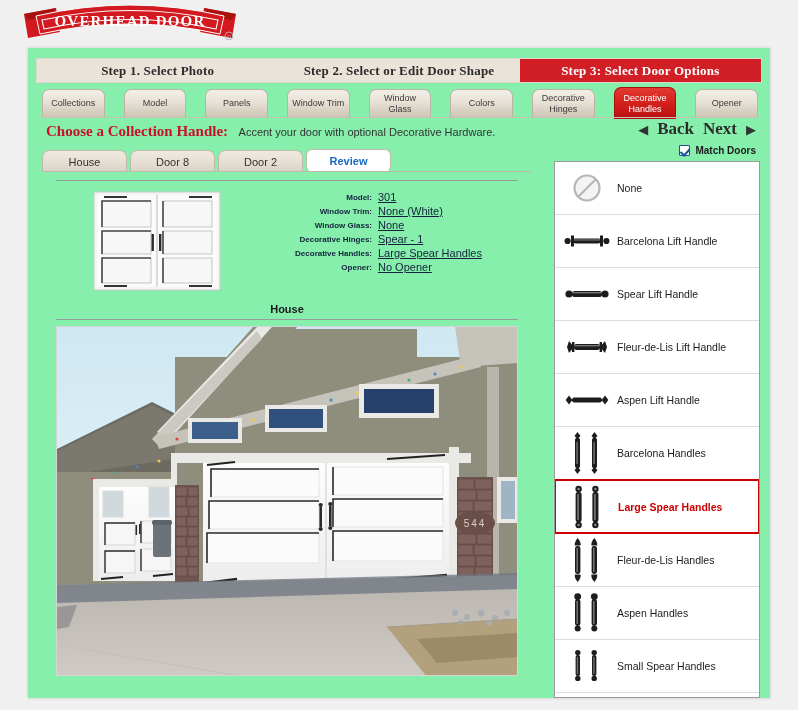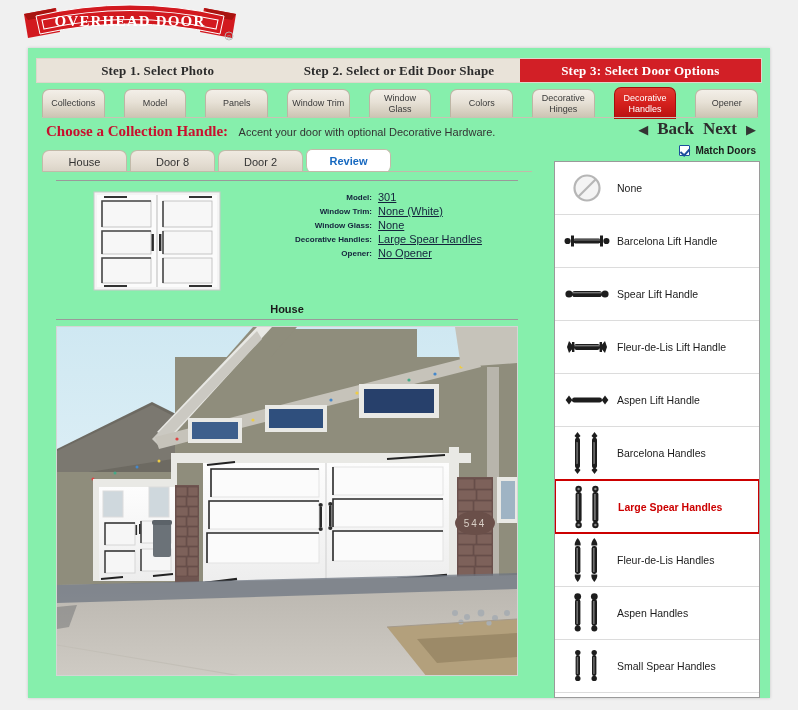--- a/index.html
+++ b/index.html
@@ -282,20 +282,24 @@
           </div>
           <div class="spec-row">
             <span class="spec-k">Window Trim:</span>
             <span class="spec-v">None (White)</span>
           </div>
           <div class="spec-row">
             <span class="spec-k">Window Glass:</span>
             <span class="spec-v">None</span>
           </div>
           <div class="spec-row">
+            <span class="spec-k">Decorative Hinges:</span>
+            <span class="spec-v">Spear - 1</span>
+          </div>
+          <div class="spec-row">
             <span class="spec-k">Decorative Handles:</span>
             <span class="spec-v">Large Spear Handles</span>
           </div>
           <div class="spec-row">
             <span class="spec-k">Opener:</span>
             <span class="spec-v">No Opener</span>
           </div>
         </div>
       </div>
 

